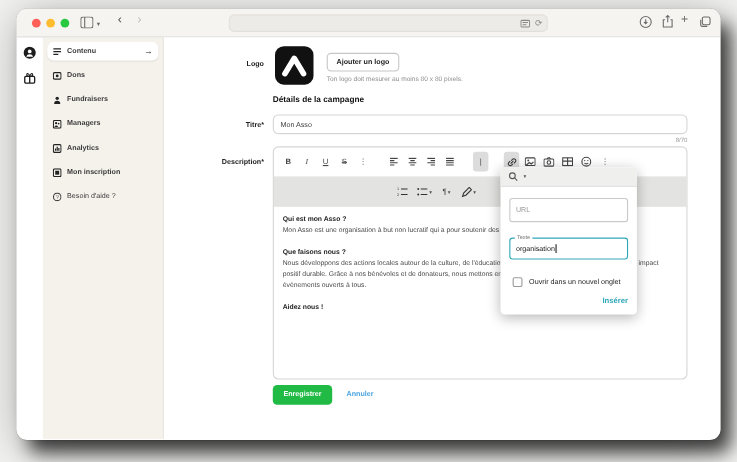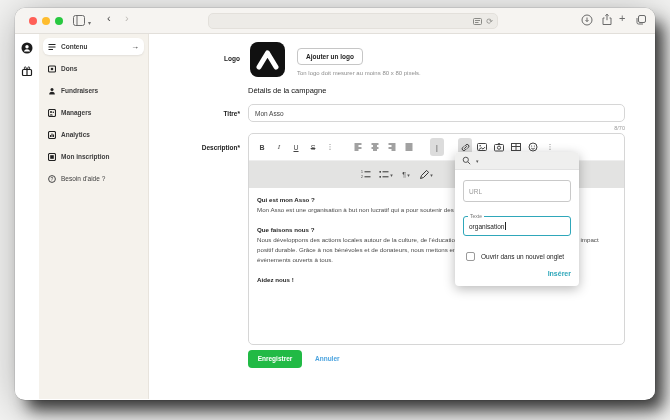--- a/index.html
+++ b/index.html
@@ -26,21 +26,21 @@
   .side-item .grow{flex:1}
   .side-item .arrow{font-size:8px;color:#222}
   .main{flex:1;background:#fff;position:relative}
   
   .flabel{position:absolute;font-size:6.5px;color:#222;text-align:right;width:91px;left:0;font-weight:bold}
   .logo-sq{position:absolute;left:101px;top:8px;width:35px;height:35px;background:#111;border-radius:8px}
   .logo-sq svg{position:absolute;left:6px;top:7px}
   .addlogo-btn{position:absolute;left:148px;top:14px;height:17px;padding:0 8px;background:#fff;border:1px solid #c6c6c6;
                border-radius:4px;font-size:6.5px;font-weight:bold;color:#222;line-height:15px}
   .logo-hint{position:absolute;left:148px;top:36px;font-size:6px;color:#8d8d8d}
-  .section-title{position:absolute;left:99px;top:52px;font-size:7.5px;font-weight:normal;color:#111}
+  .section-title{position:absolute;left:99px;top:52px;font-size:7.5px;font-weight:bold;color:#111}
   .titre-input{position:absolute;left:99px;top:70px;width:377px;height:18px;border:1px solid #d6d6d6;border-radius:5px;
                font-size:6.5px;color:#444;padding:0 6px;background:#fff;font-family:"Liberation Sans",sans-serif}
   .counter{position:absolute;left:99px;top:91px;width:377px;text-align:right;font-size:5.5px;color:#9a9a9a}
   
   .editor{position:absolute;left:99px;top:99px;width:377px;height:212px;border:1px solid #d6d6d6;border-radius:5px;background:#fff}
   .tb-row1{height:27px;display:flex;align-items:center;gap:3px;padding:0 6px;border-bottom:1px solid #eee}
   .tb-row2{height:27px;display:flex;align-items:center;gap:6px;background:#e3e3e2;padding-left:110px}
   .tbtn{min-width:14px;height:18px;display:flex;align-items:center;justify-content:center;color:#444;font-size:7px;border-radius:3px}
   .tbtn.active{background:#dcdcdc}
   .tbtn .b{font-weight:bold}.tbtn .i{font-style:italic;font-family:"Liberation Serif",serif}

